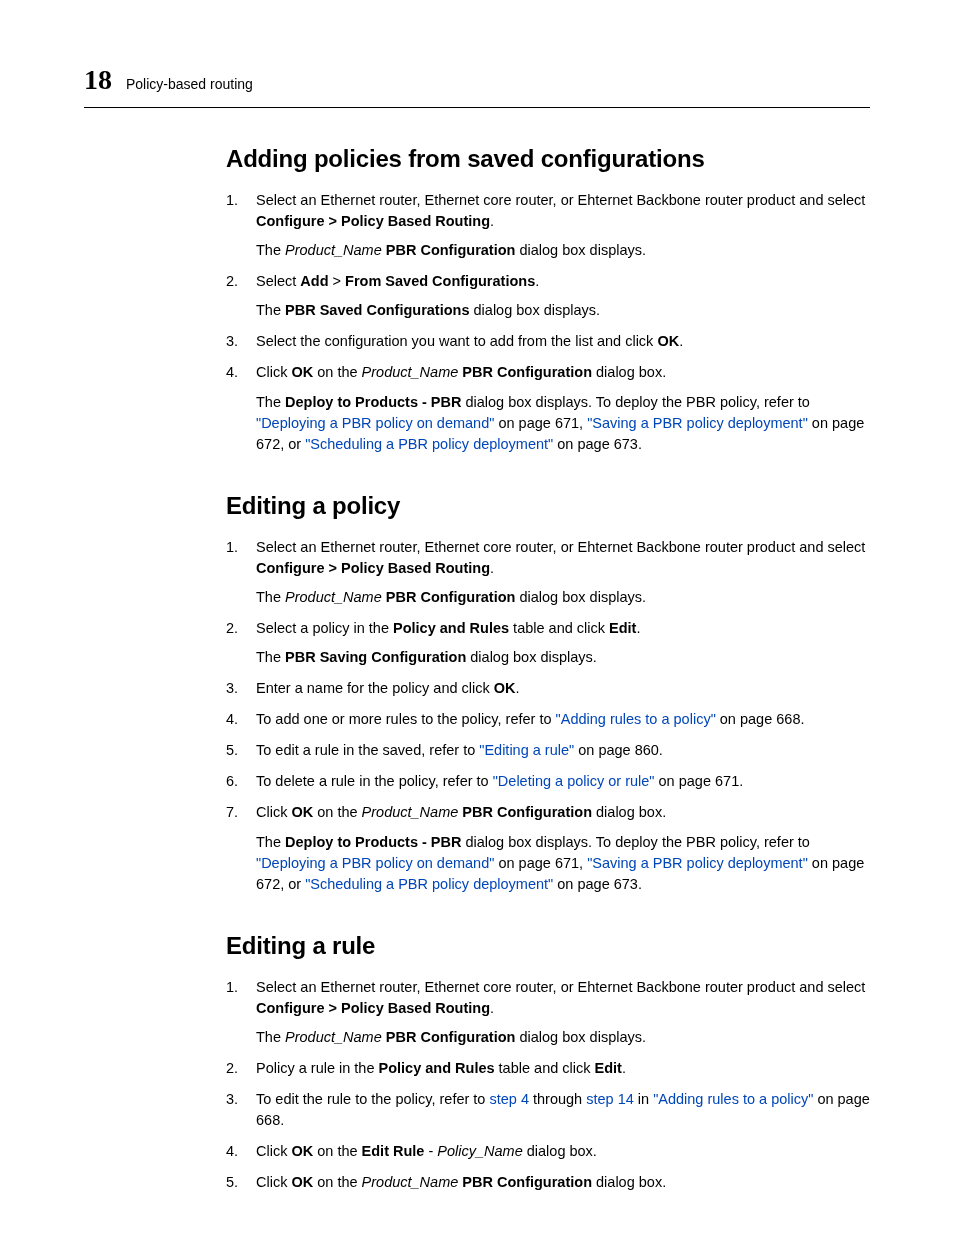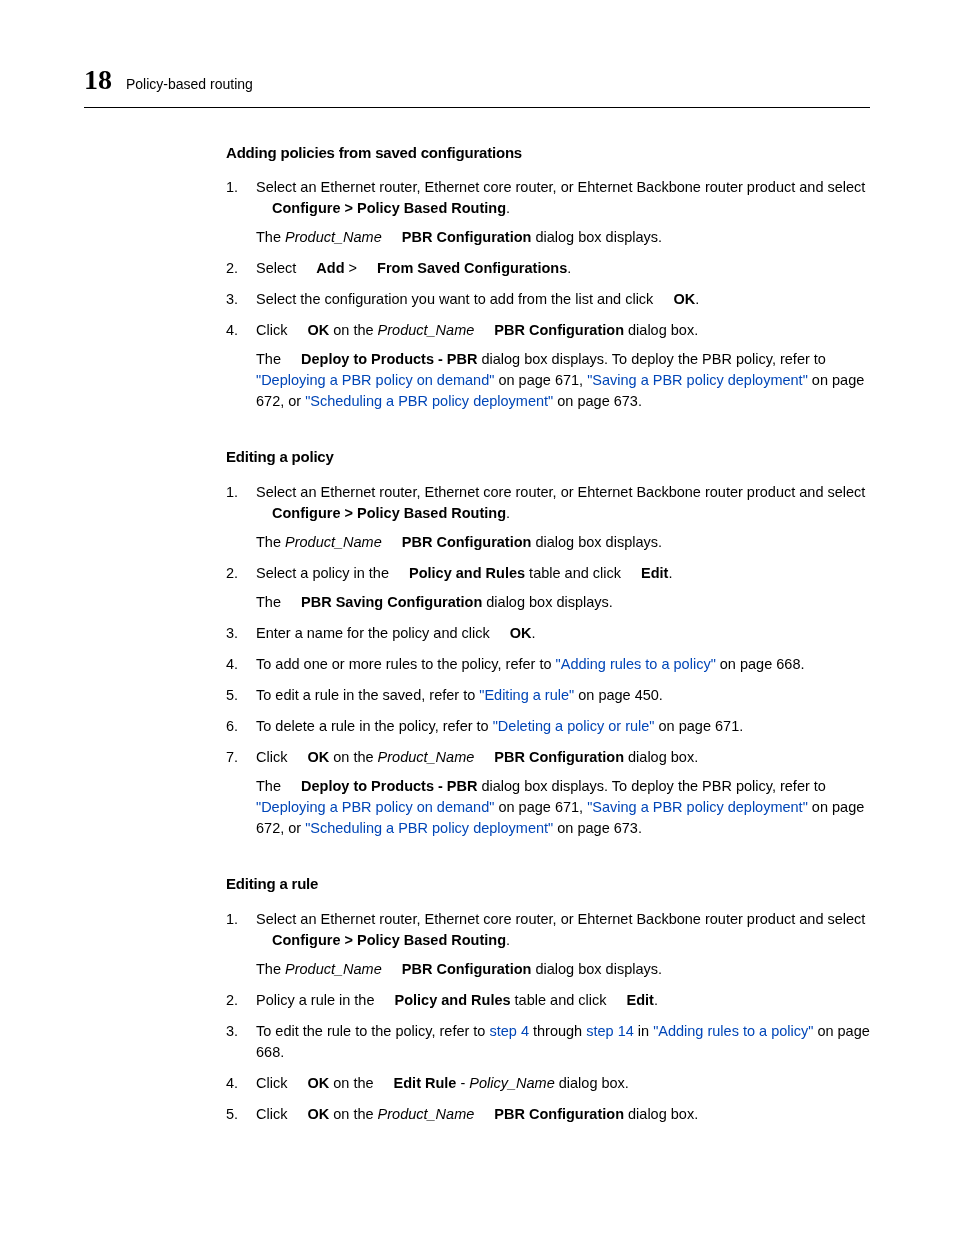--- a/index.html
+++ b/index.html
@@ -28,21 +28,21 @@
     font-size: 28px;
     font-weight: bold;
     font-family: Georgia, 'Times New Roman', serif;
     text-align: right;
   }
   .header-title {
     font-size: 14px;
   }
   h2.section {
     font-family: Verdana, Arial, sans-serif;
-    font-size: 15px;
+    font-size: 24px;
     font-weight: 600;
     letter-spacing: -0.2px;
     margin-top: 34px;
     margin-bottom: 14px;
     margin-left: 142px;
   }
   ol.steps {
     list-style: none;
     margin-left: 142px;
     padding: 0;
@@ -54,21 +54,21 @@
   }
   ol.steps > li .num {
     position: absolute;
     left: 0;
     top: 0;
   }
   .sub {
     margin-top: 8px;
     margin-bottom: 2px;
   }
-  .b { font-weight: bold; margin-left: 16px; }
+  .b { font-weight: bold; }
   .i { font-style: italic; text-align: center; }
   .lk { color: #0046b8; }
   .lk[data-interactable="true"] { cursor: pointer; }
 </style>
 </head>
 <body>
 
 <div class="page" data-interactable="false">
 
   <div class="header-row" data-interactable="false">
@@ -79,20 +79,23 @@
   <h2 class="section" data-interactable="false">Adding policies from saved configurations</h2>
   <ol class="steps" data-interactable="false">
     <li data-interactable="false"><span class="num">1.</span>
       <span data-interactable="false">Select an Ethernet router, Ethernet core router, or Ehternet Backbone router product and select </span><span class="b" data-interactable="false">Configure &gt; Policy Based Routing</span><span data-interactable="false">.</span>
       <div class="sub" data-interactable="false">
         <span data-interactable="false">The </span><span class="i" data-interactable="false">Product_Name</span><span class="b" data-interactable="false"> PBR Configuration</span><span data-interactable="false"> dialog box displays.</span>
       </div>
     </li>
     <li data-interactable="false"><span class="num">2.</span>
       <span data-interactable="false">Select </span><span class="b" data-interactable="false">Add</span><span data-interactable="false"> &gt; </span><span class="b" data-interactable="false">From Saved Configurations</span><span data-interactable="false">.</span>
+      <div class="sub" data-interactable="false">
+        <span data-interactable="false">The </span><span class="b" data-interactable="false">PBR Saved Configurations</span><span data-interactable="false"> dialog box displays.</span>
+      </div>
     </li>
     <li data-interactable="false"><span class="num">3.</span>
       <span data-interactable="false">Select the configuration you want to add from the list and click </span><span class="b" data-interactable="false">OK</span><span data-interactable="false">.</span>
     </li>
     <li data-interactable="false"><span class="num">4.</span>
       <span data-interactable="false">Click </span><span class="b" data-interactable="false">OK</span><span data-interactable="false"> on the </span><span class="i" data-interactable="false">Product_Name</span><span class="b" data-interactable="false"> PBR Configuration</span><span data-interactable="false"> dialog box.</span>
       <div class="sub" data-interactable="false">
         <span data-interactable="false">The </span><span class="b" data-interactable="false">Deploy to Products - PBR</span><span data-interactable="false"> dialog box displays. To deploy the PBR policy, refer to </span><span class="lk" data-interactable="true">"Deploying a PBR policy on demand"</span><span data-interactable="false"> on page 671, </span><span class="lk" data-interactable="true">"Saving a PBR policy deployment"</span><span data-interactable="false"> on page 672, or </span><span class="lk" data-interactable="true">"Scheduling a PBR policy deployment"</span><span data-interactable="false"> on page 673.</span>
       </div>
     </li>
@@ -112,21 +115,21 @@
         <span data-interactable="false">The </span><span class="b" data-interactable="false">PBR Saving Configuration</span><span data-interactable="false"> dialog box displays.</span>
       </div>
     </li>
     <li data-interactable="false"><span class="num">3.</span>
       <span data-interactable="false">Enter a name for the policy and click </span><span class="b" data-interactable="false">OK</span><span data-interactable="false">.</span>
     </li>
     <li data-interactable="false"><span class="num">4.</span>
       <span data-interactable="false">To add one or more rules to the policy, refer to </span><span class="lk" data-interactable="true">"Adding rules to a policy"</span><span data-interactable="false"> on page 668.</span>
     </li>
     <li data-interactable="false"><span class="num">5.</span>
-      <span data-interactable="false">To edit a rule in the saved, refer to </span><span class="lk" data-interactable="true">"Editing a rule"</span><span data-interactable="false"> on page 450.</span>
+      <span data-interactable="false">To edit a rule in the saved, refer to </span><span class="lk" data-interactable="true">"Editing a rule"</span><span data-interactable="false"> on page 860.</span>
     </li>
     <li data-interactable="false"><span class="num">6.</span>
       <span data-interactable="false">To delete a rule in the policy, refer to </span><span class="lk" data-interactable="true">"Deleting a policy or rule"</span><span data-interactable="false"> on page 671.</span>
     </li>
     <li data-interactable="false"><span class="num">7.</span>
       <span data-interactable="false">Click </span><span class="b" data-interactable="false">OK</span><span data-interactable="false"> on the </span><span class="i" data-interactable="false">Product_Name</span><span class="b" data-interactable="false"> PBR Configuration</span><span data-interactable="false"> dialog box.</span>
       <div class="sub" data-interactable="false">
         <span data-interactable="false">The </span><span class="b" data-interactable="false">Deploy to Products - PBR</span><span data-interactable="false"> dialog box displays. To deploy the PBR policy, refer to </span><span class="lk" data-interactable="true">"Deploying a PBR policy on demand"</span><span data-interactable="false"> on page 671, </span><span class="lk" data-interactable="true">"Saving a PBR policy deployment"</span><span data-interactable="false"> on page 672, or </span><span class="lk" data-interactable="true">"Scheduling a PBR policy deployment"</span><span data-interactable="false"> on page 673.</span>
       </div>
     </li>

